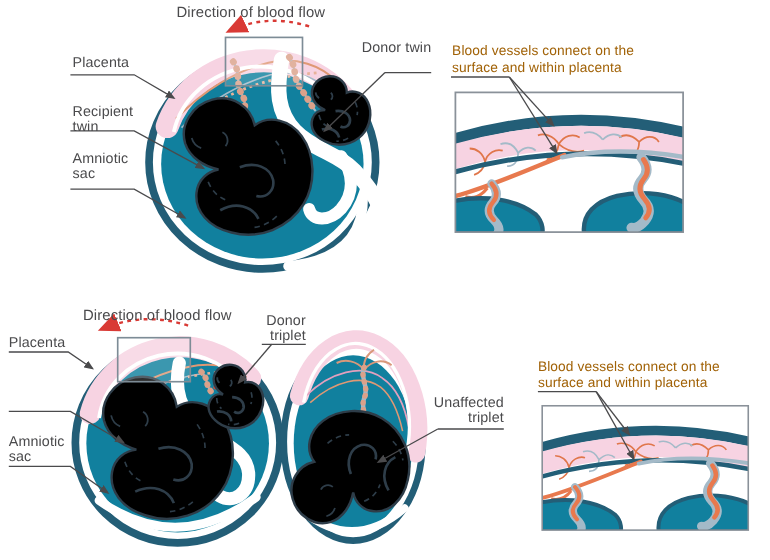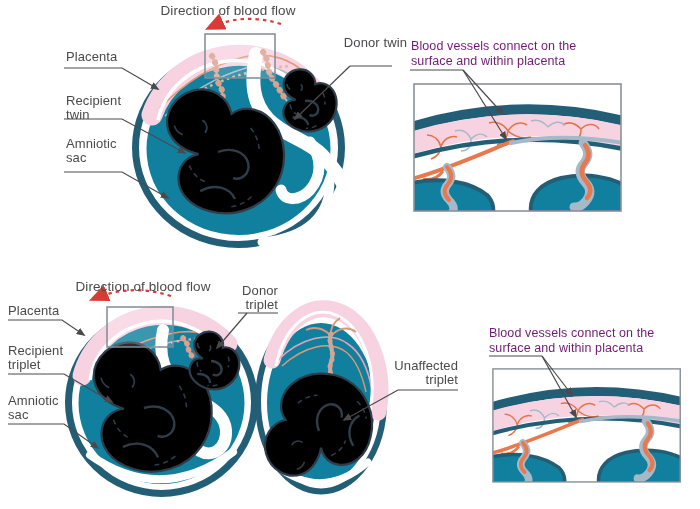--- a/index.html
+++ b/index.html
@@ -1,21 +1,21 @@
 <!DOCTYPE html>
 <html><head>
 <meta charset="utf-8">
 <style>
   html,body{margin:0;padding:0;background:#fff;}
   .stage{position:relative;width:700px;height:509px;background:#fff;overflow:hidden;
          font-family:"Liberation Sans",sans-serif;}
   .stage svg{position:absolute;left:0;top:0;}
   .lbl{position:absolute;font-size:13px;line-height:13.5px;color:#4a4a4c;letter-spacing:.1px;}
   .lbl.r{text-align:right;}
-  .cap{position:absolute;font-size:12.5px;line-height:14.5px;color:#701a75;letter-spacing:.1px;}
+  .cap{position:absolute;font-size:12.5px;line-height:14.5px;color:#a16207;letter-spacing:.1px;}
   .flow{position:absolute;font-size:13.5px;line-height:14px;color:#4a4a4c;text-align:center;letter-spacing:.1px;}
 </style>
 </head>
 <body>
 
 <div class="stage">
 
 <svg width="700" height="509" viewBox="0 0 700 509">
   <defs>
     <marker id="mgray" markerWidth="8" markerHeight="6" refX="6" refY="3" orient="auto">
@@ -176,30 +176,29 @@
     <path d="M489,356 L542,356"></path>
     <path d="M542,356 L572,395" marker-end="url(#mgray)"></path>
     <path d="M542,356 L576,417" marker-end="url(#mgray)"></path>
   </g>
 </svg>
 
 <div class="flow" style="left:128px;top:4px;width:200px;">Direction of blood flow</div>
 <div class="lbl" style="left:66px;top:50px;width:62px;">Placenta</div>
 <div class="lbl" style="left:66px;top:94px;width:64px;">Recipient twin</div>
 <div class="lbl" style="left:66px;top:137px;width:64px;">Amniotic sac</div>
-<div class="lbl r" style="left:328px;top:36px;width:64px;margin-left:15px;">Donor twin</div>
+<div class="lbl r" style="left:328px;top:36px;width:64px;">Donor twin</div>
 
 <div class="cap" style="left:411px;top:39px;width:190px;">
   <div>Blood vessels connect on the</div>
   <div>surface and within placenta</div>
 </div>
 
 <div class="flow" style="left:48px;top:280px;width:190px;">Direction of blood flow</div>
 <div class="lbl" style="left:8px;top:304px;width:60px;">Placenta</div>
-<div class="lbl" style="left:8px;top:344px;width:64px;">Recipient triplet</div>
 <div class="lbl" style="left:8px;top:394px;width:64px;">Amniotic sac</div>
 <div class="lbl r" style="left:388px;top:359px;width:70px;">Unaffected triplet</div>
 <div class="lbl r" style="left:214px;top:284px;width:64px;">Donor triplet</div>
 
 <div class="cap" style="left:489px;top:326px;width:190px;">
   <div>Blood vessels connect on the</div>
   <div>surface and within placenta</div>
 </div>
 
 </div>

